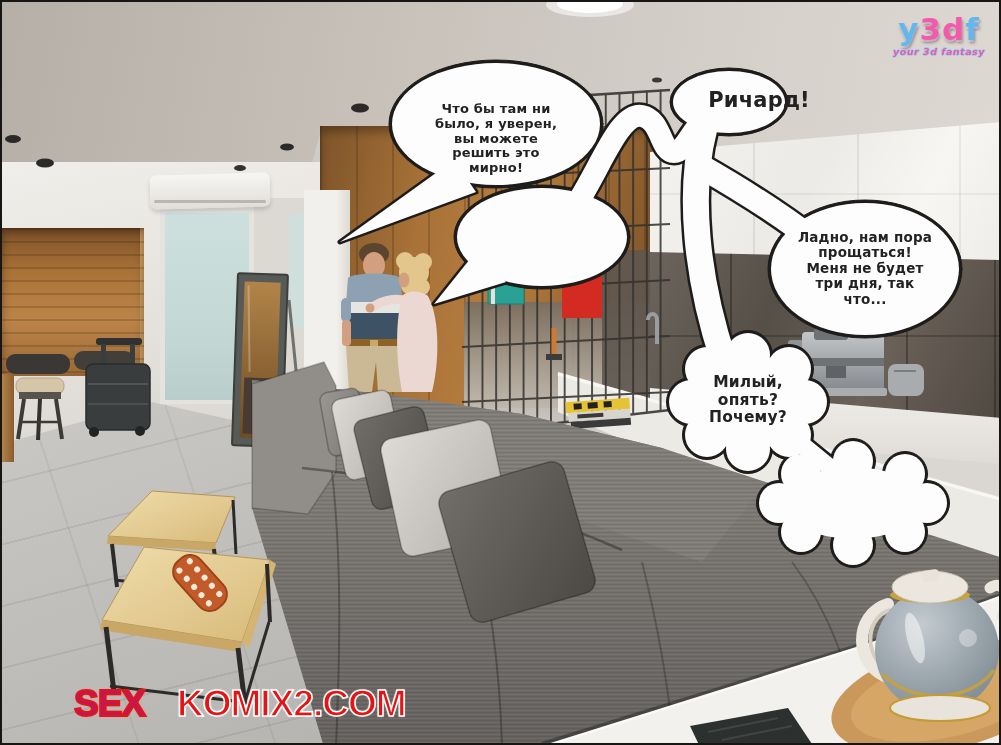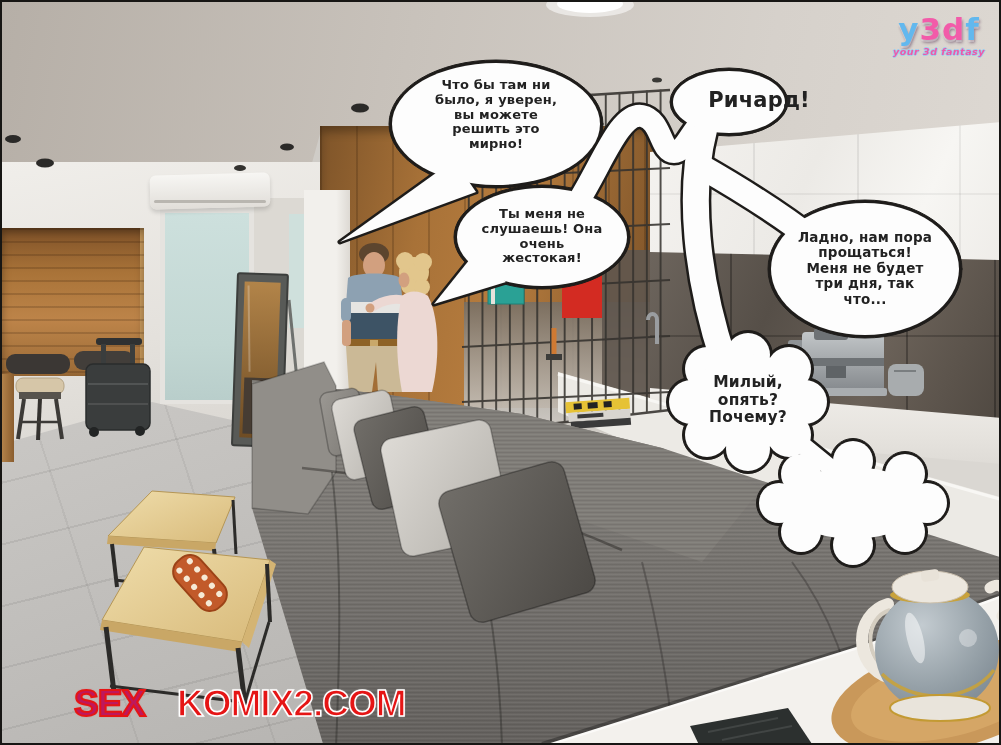--- a/index.html
+++ b/index.html
@@ -60,21 +60,21 @@
   .floor{left:0;top:380px;width:680px;height:365px;
      background:linear-gradient(160deg,#cbc9c6 0%,#bdbbb8 55%,#b1afac 100%);
      clip-path:polygon(0 62px,150px 20px,230px 38px,310px 24px,460px 40px,660px 60px,660px 365px,0 365px);}
   .floor .grout{position:absolute;inset:0;
      background:repeating-linear-gradient(-14deg,rgba(0,0,0,.065) 0 2px,transparent 2px 60px),
                 repeating-linear-gradient(72deg,rgba(0,0,0,.05) 0 2px,transparent 2px 130px);}
   svg.layer{position:absolute;left:0;top:0;width:1001px;height:745px;}
   
   .bubble-text{position:absolute;text-align:center;font-weight:bold;color:#222;
      white-space:pre-line;line-height:1.14;letter-spacing:.2px;}
-  .bt1{left:396px;top:76px;width:196px;font-size:13px;}
+  .bt1{left:396px;top:100px;width:196px;font-size:13px;}
   .bt2{left:692px;top:87px;width:130px;font-size:21px;}
   .bt3{left:450px;top:205px;width:180px;font-size:13px;}
   .bt4{left:773px;top:228px;width:180px;font-size:13.5px;}
   .bt5{left:688px;top:372px;width:116px;font-size:15.5px;}
   .bt6{left:776px;top:476px;width:150px;font-size:14.5px;}
   
   .logo{left:878px;top:12px;width:118px;text-align:center;line-height:1;}
   .logo .big{font-size:31px;font-weight:700;letter-spacing:1px;
      text-shadow:0 2px 0 rgba(255,255,255,.35),1px 3px 3px rgba(60,20,60,.45);}
   .logo .blue{color:#62b8ee;}
@@ -448,24 +448,20 @@
       </g>
     </g>
   </svg>
 
   <div class="bubble-text bt1">Что бы там ни
 было, я уверен,
 вы можете
 решить это
 мирно!</div>
   <div class="bubble-text bt2">Ричард!</div>
-  <div class="bubble-text bt3">Ты меня не
-слушаешь! Она
-очень
-жестокая!</div>
   <div class="bubble-text bt4">Ладно, нам пора
 прощаться!
 Меня не будет
 три дня, так
 что...</div>
   <div class="bubble-text bt5">Милый,
 опять?
 Почему?</div>
 
   <div class="abs logo">

